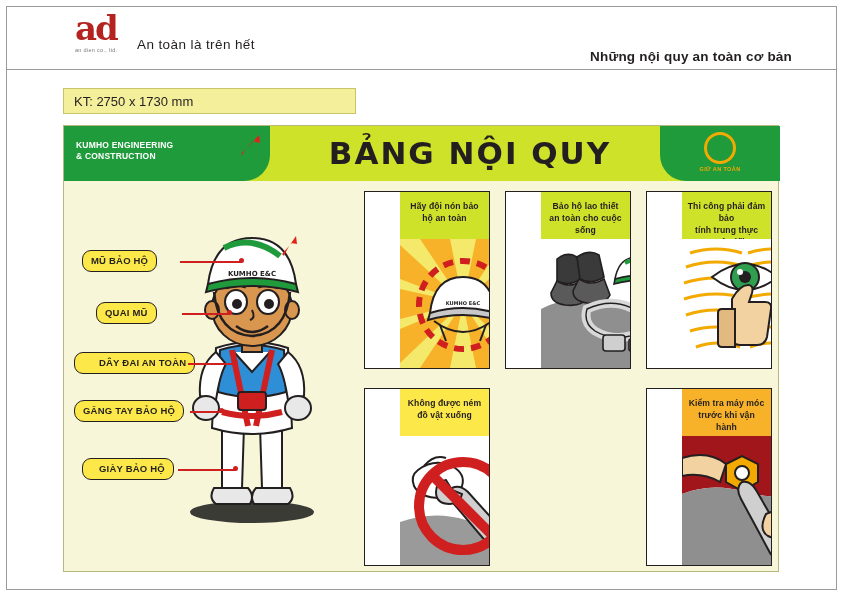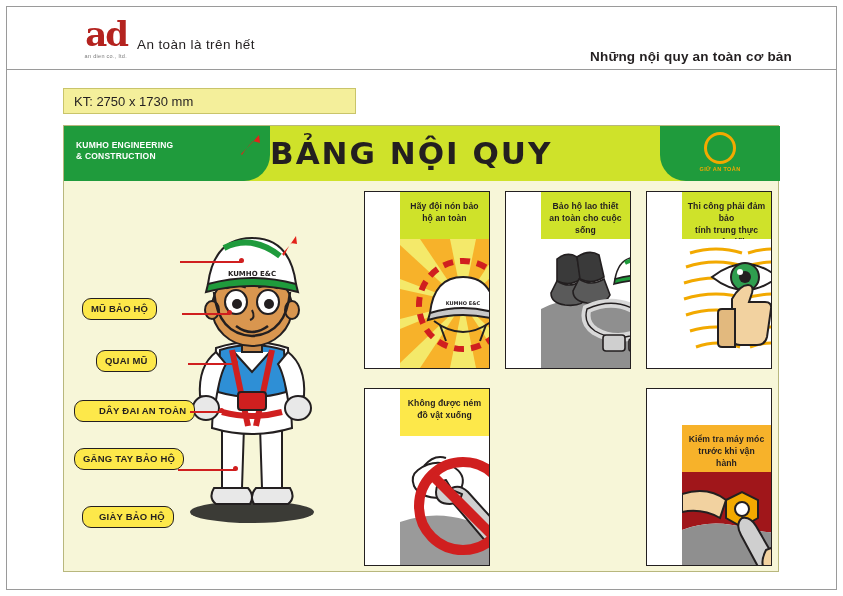--- a/index.html
+++ b/index.html
@@ -26,23 +26,23 @@
 
   
   #header {
     position: absolute;
     left: 7px; top: 7px;
     width: 829px; height: 62px;
     background: #ffffff;
   }
   #logo-block {
     position: absolute;
-    left: 68px; top: 10px;
+    left: 68px; top: 4px;
     width: 52px; height: 48px;
-    text-align: right;
+    text-align: left;
   }
   #logo-mark {
     font-family: "DejaVu Serif", serif;
     font-size: 34px;
     font-weight: bold;
     color: #b4231f;
     line-height: 34px;
     letter-spacing: -2px;
   }
   #logo-sub {
@@ -122,21 +122,21 @@
   }
   #banner-swoosh {
     position: absolute;
     left: 175px; top: 8px;
     width: 24px; height: 22px;
   }
   #banner-title {
     position: absolute;
     left: 206px; top: 0;
     width: 400px; height: 55px;
-    text-align: left;
+    text-align: center;
     font-size: 31px;
     font-weight: bold;
     color: #231f20;
     line-height: 55px;
     letter-spacing: 2px;
     font-family: "DejaVu Sans", sans-serif;
   }
   #banner-right {
     position: absolute;
     right: 0; top: 0;
@@ -175,21 +175,20 @@
     border-radius: 9px;
     height: 22px;
     line-height: 20px;
     text-align: center;
     font-size: 9.5px;
     font-weight: bold;
     color: #231f20;
     letter-spacing: 0.2px;
     white-space: nowrap;
     padding: 0 8px;
-    margin-top: 48px;
   }
   .leader {
     position: absolute;
     height: 1.5px;
     background: #d01f1f;
   }
   .leader-dot {
     position: absolute;
     width: 5px; height: 5px;
     border-radius: 50%;
@@ -229,21 +228,21 @@
     letter-spacing: 0.1px;
   }
   .panel-body {
     position: relative;
     height: 129px;
     width: 100%;
   }
 
   .head-green { background: #cfe22a; }
   .head-yellow { background: #fde84a; }
-  .head-orange { background: #f7b22a; margin-top: 36px; }
+  .head-orange { background: #f7b22a; }
 
   svg { display: block; }
 </style>
 </head>
 <body>
 
 <div id="page">
   <div id="frame"></div>
 
   <div id="header">

